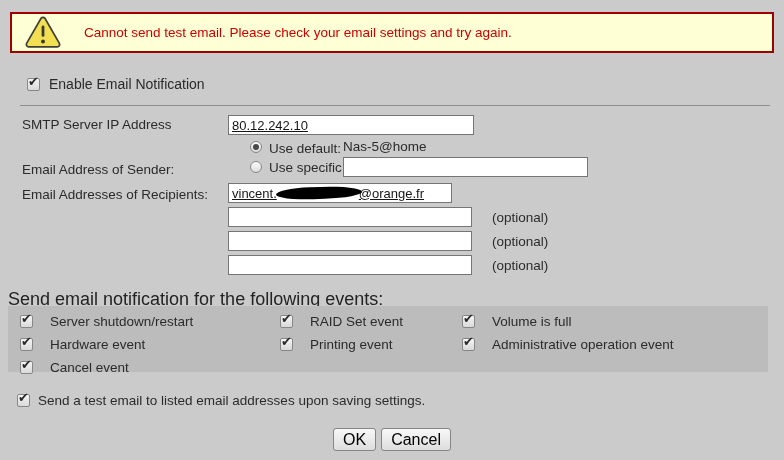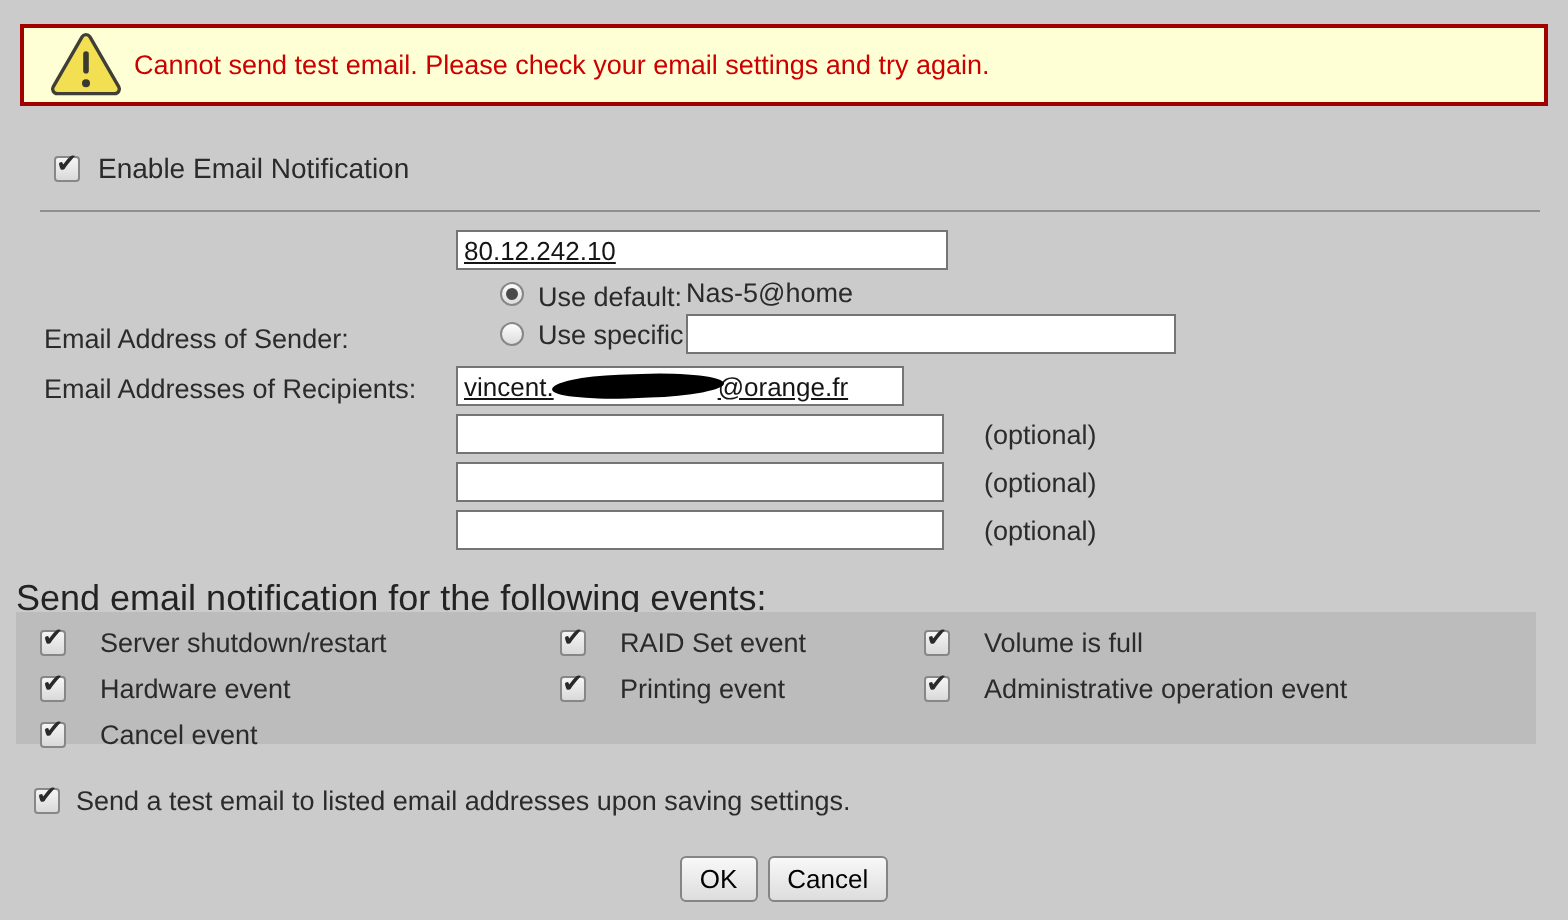--- a/index.html
+++ b/index.html
@@ -8,21 +8,21 @@
     background:#cbcbcb; font-family:"Liberation Sans", sans-serif;
     font-size:13.5px; color:#2b2b2b;
   }
   
   .banner {
     position:absolute; left:10px; top:12px; width:764px; height:41px;
     box-sizing:border-box; background:#ffffd6; border:2px solid #a00000;
     display:flex; align-items:center;
   }
   .banner .warn-icon { margin-left:13px; flex:0 0 auto; display:block; }
-  .banner .msg { margin-left:6px; color:#cc0000; font-size:13.5px; }
+  .banner .msg { margin-left:23px; color:#cc0000; font-size:13.5px; }
 
   
   .cb {
     width:13px; height:13px; box-sizing:border-box; flex:0 0 auto;
     border:1px solid #878787; border-radius:2px;
     background:linear-gradient(#f5f5f5,#d9d9d9);
     display:inline-block; position:relative;
   }
   .cb .tick {
     position:absolute; left:0px; top:-4px; font-size:13px; line-height:1;
@@ -72,21 +72,21 @@
   .row-enable { left:27px; top:76px; gap:9px; font-size:14px; }
   .row-test { left:17px; top:393px; gap:8px; font-size:13.5px; }
 
   
   .btn-row {
     position:absolute; left:0; top:428px; width:784px;
     display:flex; justify-content:center; gap:5px;
   }
   .btn {
     height:23px; padding:0 9px; box-sizing:border-box;
-    font-family:"Liberation Sans", sans-serif; font-size:13px; color:#000;
+    font-family:"Liberation Sans", sans-serif; font-size:16px; color:#000;
     background:linear-gradient(#f8f8f8,#dddddd);
     border:1px solid #858585; border-radius:3px; cursor:default;
   }
 </style>
 </head>
 <body>
 
 <div id="screen">
 
   <div class="banner">
@@ -100,20 +100,21 @@
 
   <div class="check-row row-enable">
     <span class="cb">
         <span class="tick">✔</span>
       </span>
     <span>Enable Email Notification</span>
   </div>
 
   <div class="sep"></div>
 
+  <span class="abs" style="left:22px; top:117px;">SMTP Server IP Address</span>
   <input class="txt" style="left: 228px; top: 115px; width: 246px;" value="80.12.242.10">
 
   <span class="abs" style="left:22px; top:141px;margin-top:21px;">Email Address of Sender:</span>
   <span class="radio selected abs" style="left:250px; top:141px;">
       <span class="dot"></span>
     </span>
   <span class="abs" style="left:269px; top:141px;">Use default:</span>
   <span class="abs" style="left:343px; top:139px;">Nas-5@home</span>
   <span class="radio abs" style="left:250px; top:161px;"></span>
   <span class="abs" style="left:269px; top:160px;">Use specific:</span>

